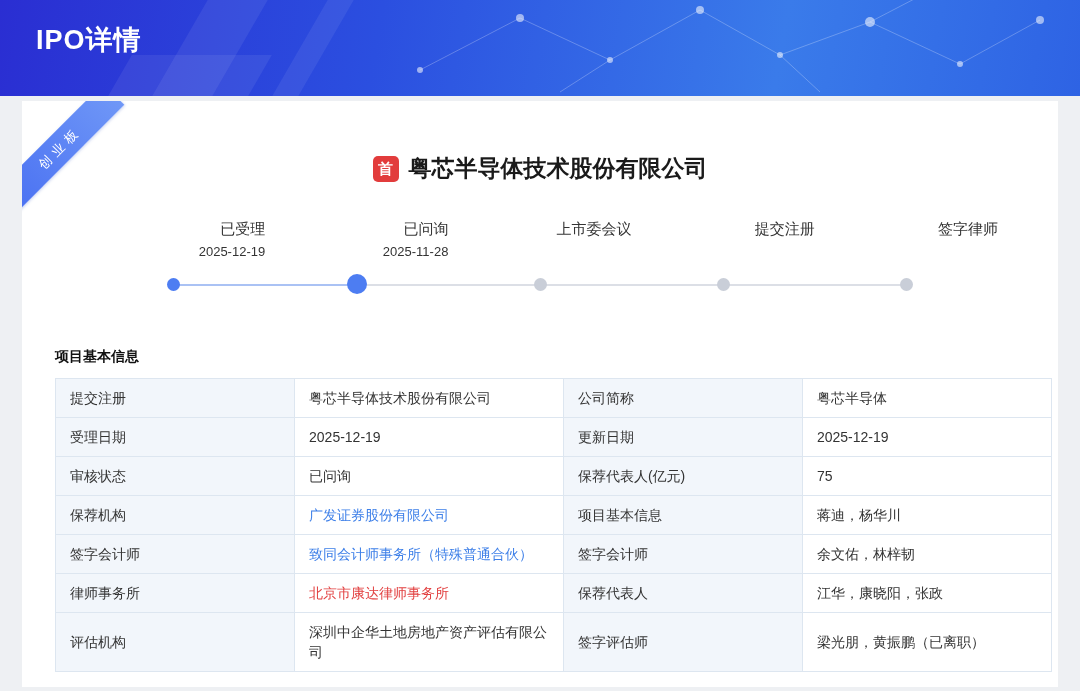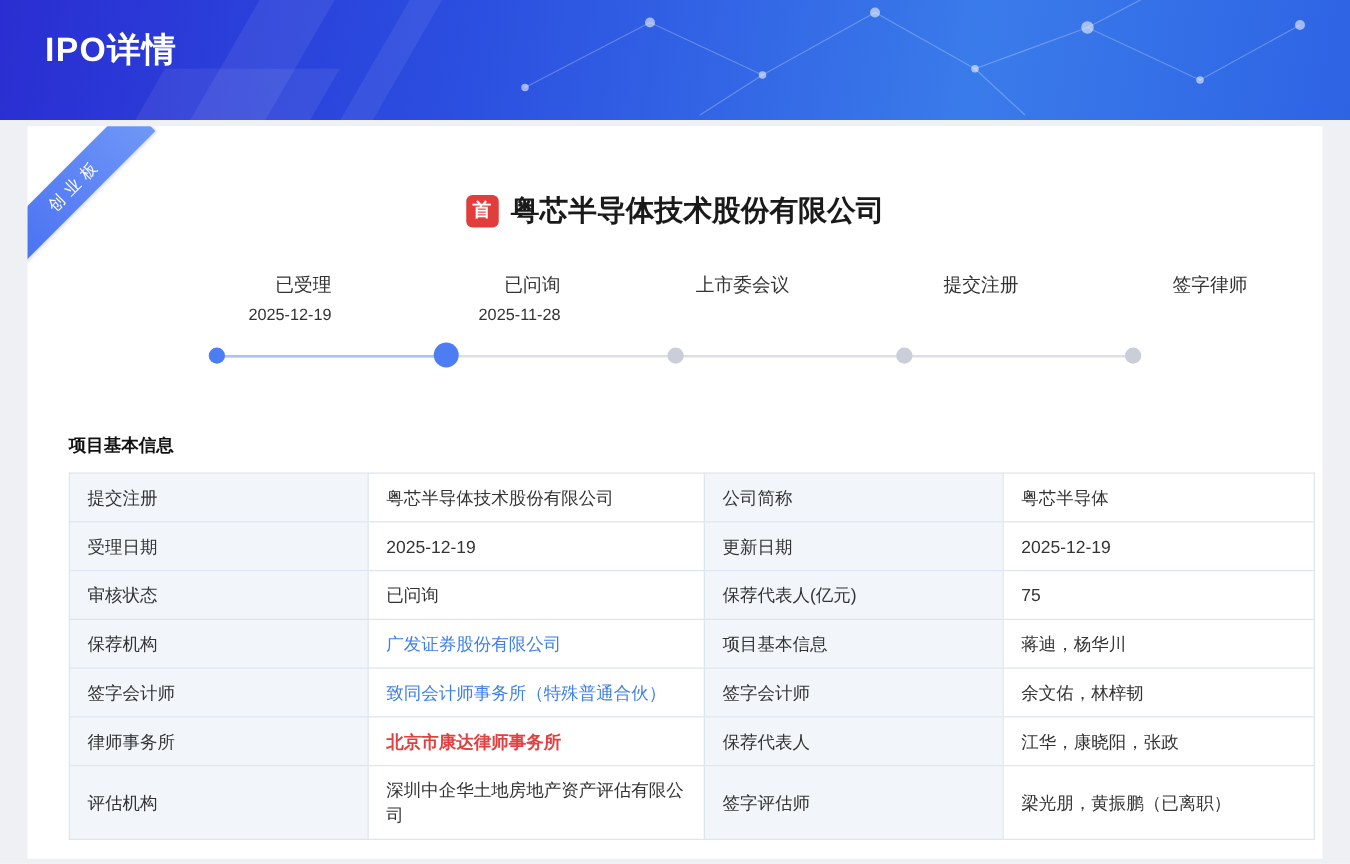--- a/index.html
+++ b/index.html
@@ -136,21 +136,21 @@
     border: 1px solid #dde6f0;
     padding: 9px 14px;
     font-size: 14px;
     color: #333;
     text-align: left;
     vertical-align: middle;
     line-height: 20px;
   }
   td.label-cell { background: #f2f6fb; }
   .link-blue { color: #3d7fe8; cursor: pointer; }
-  .link-red  { color: #e24040; cursor: pointer; font-weight: bold; }
+  .link-red  { color: #e24040; cursor: pointer; }
 </style>
 </head>
 <body>
 
 <div class="header">
   <svg class="header-decor" viewBox="0 0 1080 96" preserveAspectRatio="none">
     <g stroke="rgba(255,255,255,0.25)" stroke-width="1" fill="none">
       <line x1="420" y1="70" x2="520" y2="18"></line>
         <line x1="520" y1="18" x2="610" y2="60"></line>
       <line x1="610" y1="60" x2="700" y2="10"></line>

